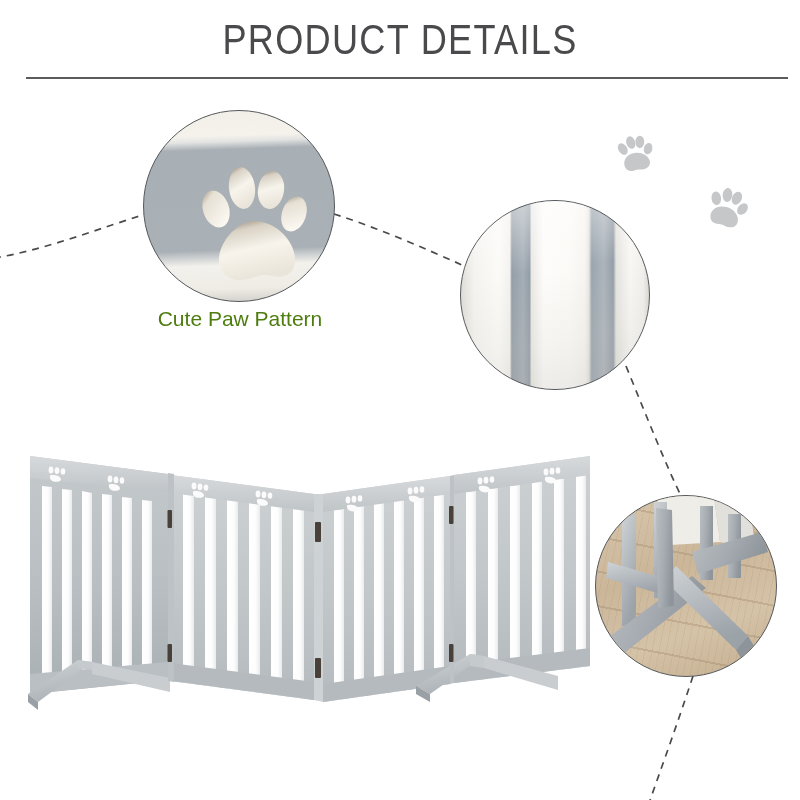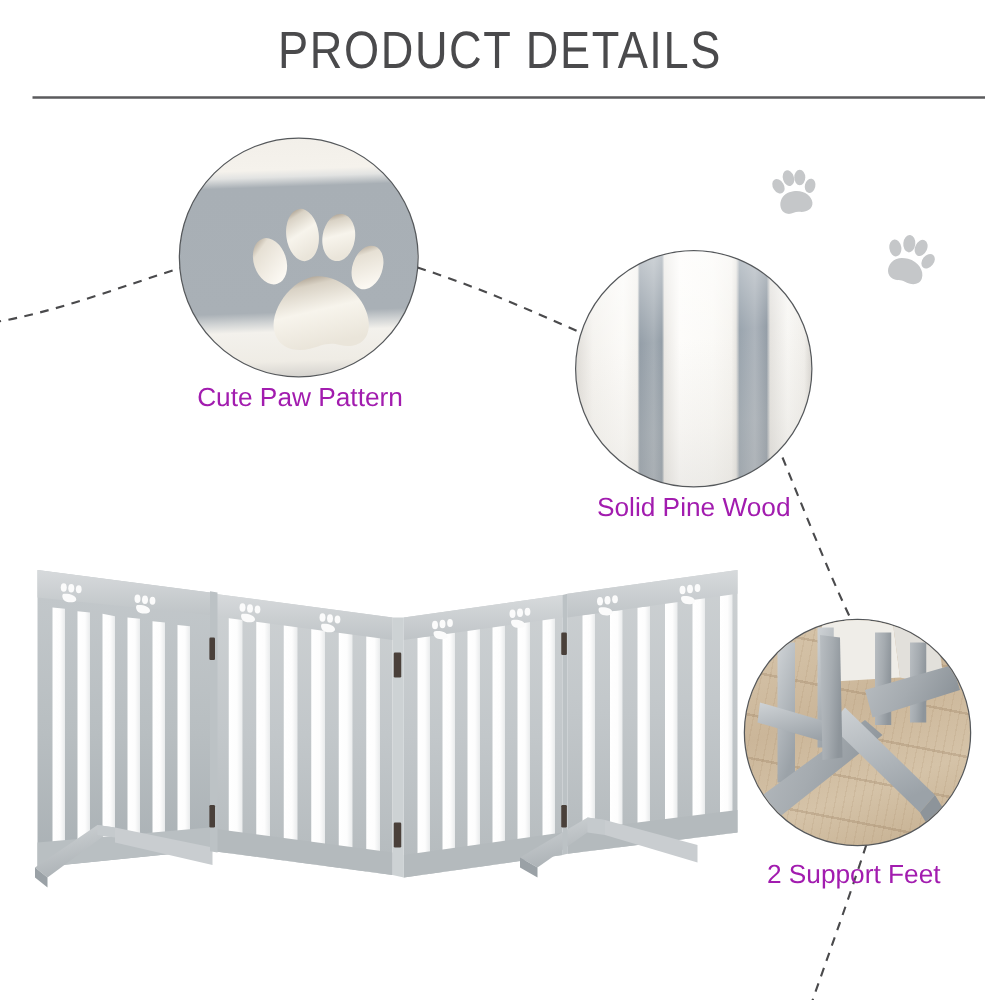--- a/index.html
+++ b/index.html
@@ -63,21 +63,21 @@
   .callout-circle {
     position: absolute;
     border-radius: 50%;
     overflow: hidden;
     border: 1.4px solid #55585b;
     box-sizing: border-box;
   }
   .callout-label {
     position: absolute;
     font-size: 21px;
-    color: #a21caf;
+    color: #4d7c0f;
     white-space: nowrap;
     font-family: "Liberation Sans", sans-serif;
   }
 
   
   #circle-paw {
     left: 143px;
     top: 110px;
     width: 192px;
     height: 192px;
@@ -193,21 +193,20 @@
       <path d="M 110,110 C 131,110 150,129 151,147 C 152,163 140,168 128,165
                C 118,162 112,166 104,168 C 93,171 80,168 76,156
                C 70,139 89,111 110,110 Z" fill="url(#cutG)"></path>
     </svg>
   </div>
   <div class="callout-label" style="left:152px; top:307px; width:176px; text-align:center;">Cute Paw Pattern</div>
 
   <div class="callout-circle" id="circle-wood">
     <div class="wood-sheen"></div>
   </div>
-  <div class="callout-label" style="left:467px; top:395px; width:176px; text-align:center;">Solid Pine Wood</div>
 
   <div class="callout-circle" id="circle-feet">
     <svg width="182" height="182" viewBox="0 0 182 182">
       <defs>
         <linearGradient id="gfA" x1="0" y1="0" x2="1" y2="0.3">
           <stop offset="0%" stop-color="#b9bec2"></stop>
           <stop offset="55%" stop-color="#a5abb0"></stop>
           <stop offset="100%" stop-color="#8e959b"></stop>
         </linearGradient>
         <linearGradient id="gfB" x1="0" y1="0" x2="0.4" y2="1">
@@ -230,21 +229,20 @@
 
       <path d="M 6,146 L 96,80 L 110,92 L 22,162 Z" fill="url(#gfA)"></path>
       <path d="M 6,146 L 22,162 L 20,172 L 4,156 Z" fill="#8d949a"></path>
 
       <path d="M 80,70 L 152,140 L 140,154 L 68,84 Z" fill="url(#gfB)"></path>
       <path d="M 152,140 L 140,154 L 146,164 L 158,150 Z" fill="#8d949a"></path>
 
       <path d="M 60,12 L 76,14 L 78,110 L 62,112 Z" fill="url(#gfA)"></path>
     </svg>
   </div>
-  <div class="callout-label" style="left:595px; top:688px; width:176px; text-align:center;">2 Support Feet</div>
 
   <svg class="deco-paw" style="left:611px; top:131px;" width="48" height="48" viewBox="0 0 48 48">
     <g fill="#c5c7c9" transform="rotate(-10 24 24)">
       <ellipse cx="13" cy="16" rx="4.4" ry="6.2" transform="rotate(-22 13 16)"></ellipse>
       <ellipse cx="22" cy="11" rx="4.4" ry="6.4" transform="rotate(-8 22 11)"></ellipse>
       <ellipse cx="31" cy="12" rx="4.4" ry="6.2" transform="rotate(10 31 12)"></ellipse>
       <ellipse cx="38" cy="20" rx="4.2" ry="5.8" transform="rotate(24 38 20)"></ellipse>
       <path d="M 24,22 C 32,22 38,28 37.5,33.5 C 37,39 31,40.5 26,39 C 22.5,38 20,40 16.5,39
                C 12,37.6 10.5,32 13,27.5 C 15.4,23.4 19.5,22 24,22 Z"></path>
     </g>

